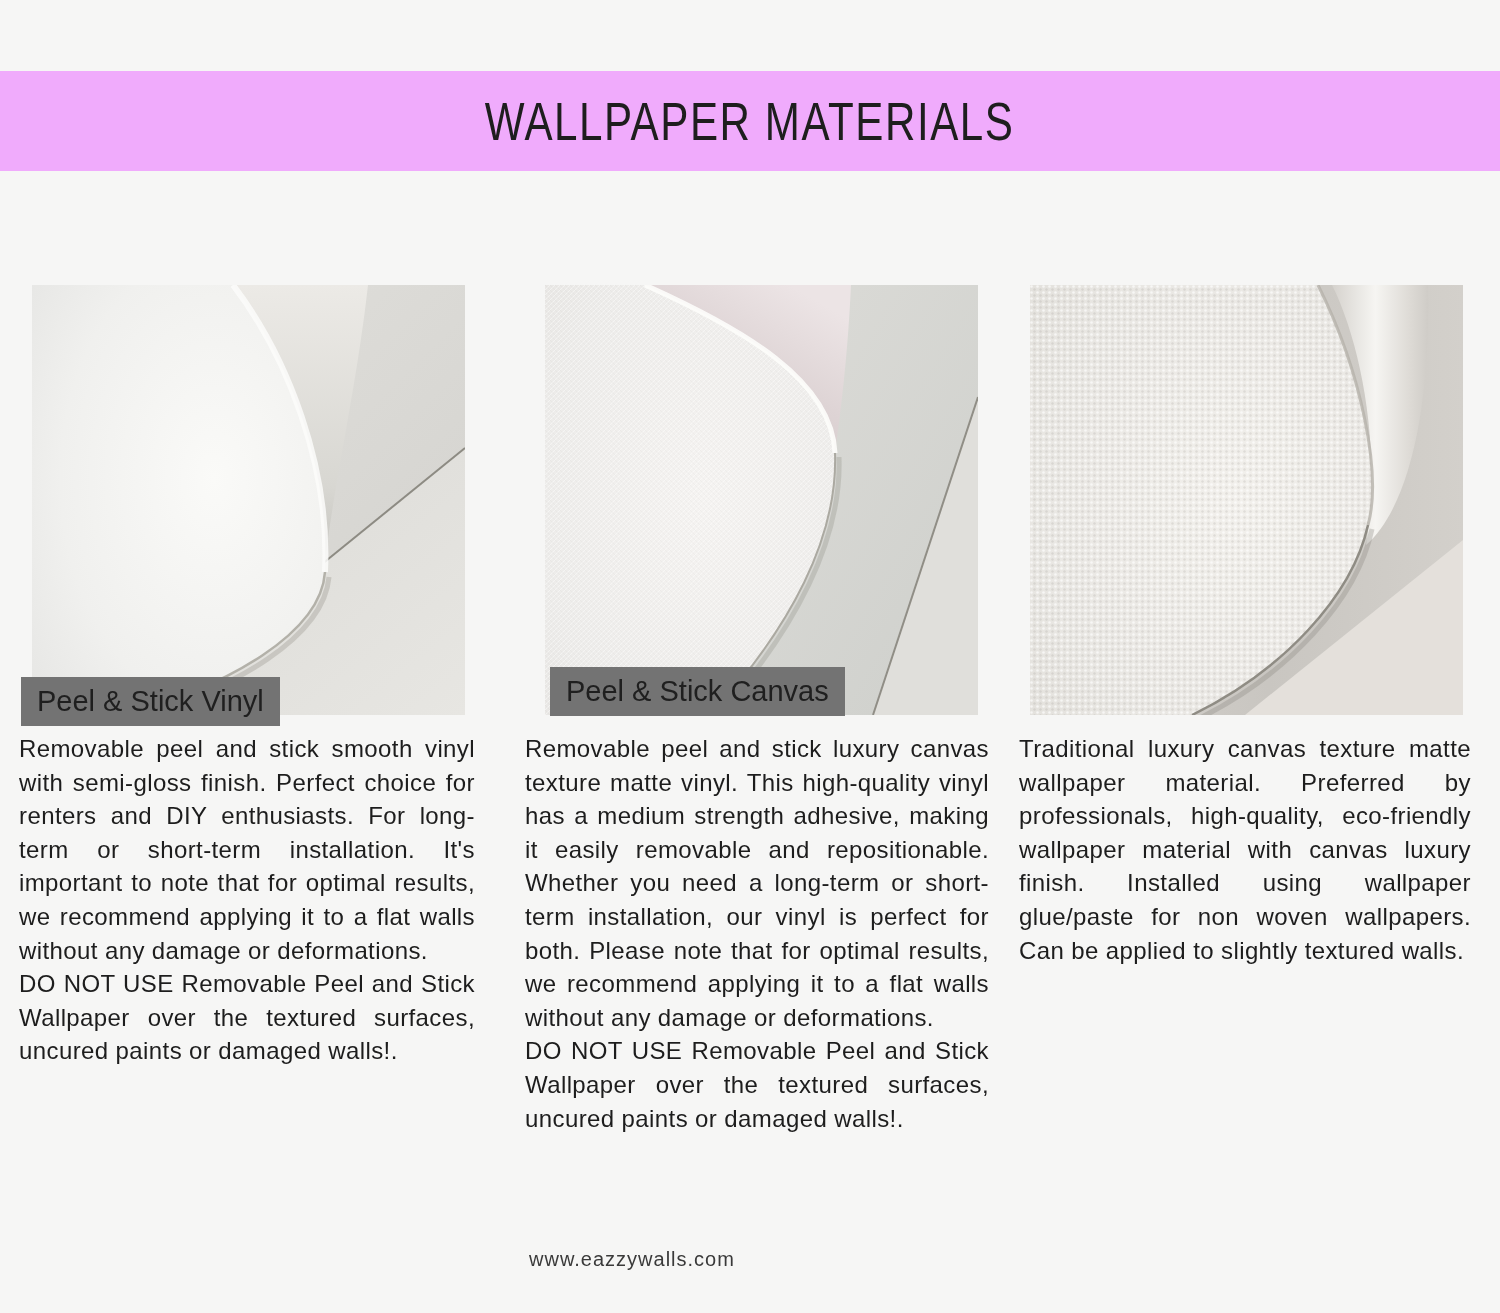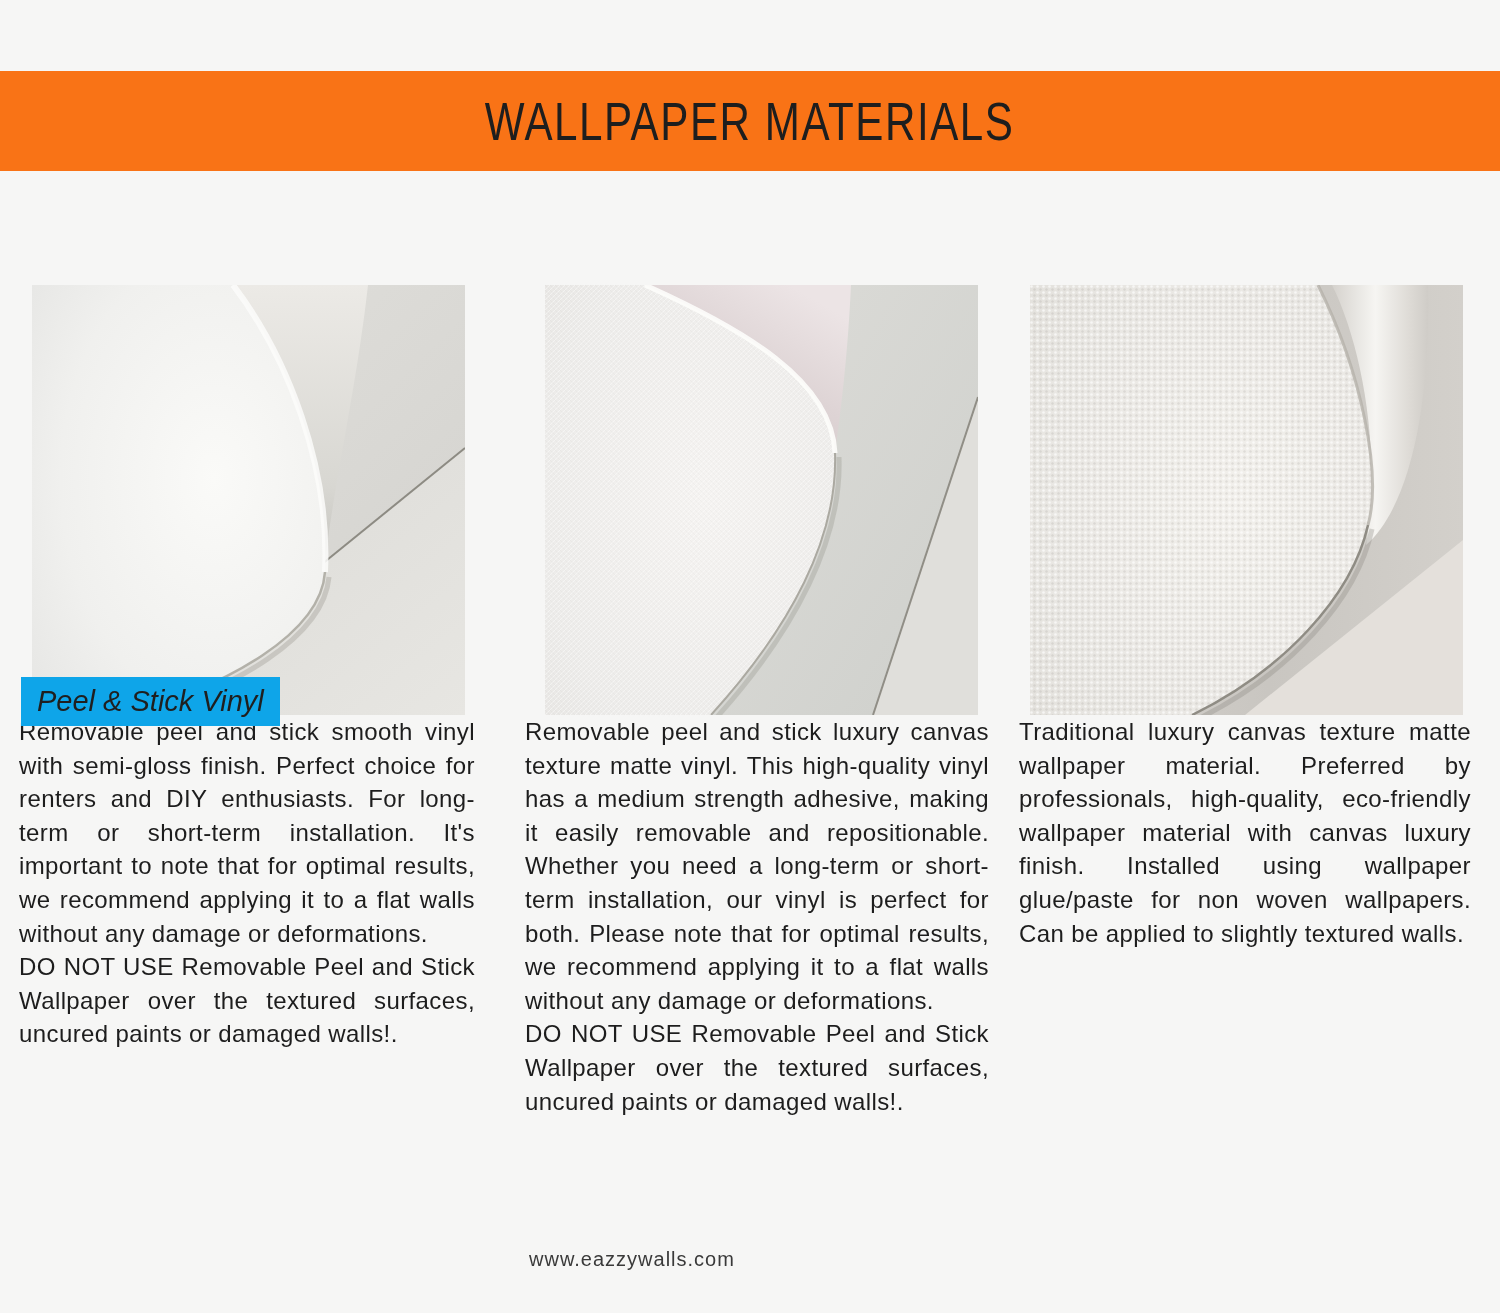--- a/index.html
+++ b/index.html
@@ -5,50 +5,50 @@
   html,body{margin:0;padding:0;}
   body{
     width:1500px;height:1313px;position:relative;overflow:hidden;
     background:#f6f6f5;
     font-family:"Liberation Sans", sans-serif;
     color:#1d1d1d;
   }
   
   .band{
     position:absolute;left:0;top:71px;width:1500px;height:100px;
-    background:#f97316;
+    background:#f0abfc;
     display:flex;align-items:center;justify-content:center;
   }
   .band .title{
     margin:0;font-weight:400;font-size:54px;letter-spacing:2px;
     color:#1e1e1e;white-space:nowrap;
     transform:scaleX(.78);
     font-family:"Liberation Sans", sans-serif;
   }
   
   .col{position:absolute;top:285px;}
   #col1{left:19px;width:456px;}
   #col2{left:525px;width:464px;}
   #col3{left:1019px;width:452px;}
   .photo{display:block;}
   #col1 .photo{margin-left:13px;}
   #col2 .photo{margin-left:20px;}
   #col3 .photo{margin-left:11px;}
   .material-label{
-    position:absolute;background:#0ea5e9;color:#1f1f1f;
-    font-size:29px;line-height:33px;padding:8px 16px;white-space:nowrap;font-style:italic;
+    position:absolute;background:#737373;color:#1f1f1f;
+    font-size:29px;line-height:33px;padding:8px 16px;white-space:nowrap;
   }
   #col1 .material-label{left:2px;top:392px;}
   #col2 .material-label{left:25px;top:382px;}
   #col3 .material-label{left:10px;top:382px;}
   .desc,.warn{
     margin:0;text-align:justify;
     font-size:24px;line-height:33.6px;letter-spacing:.4px;color:#1d1d1d;
   }
-  .desc{margin-top:0;}
+  .desc{margin-top:17px;}
   .warn{
     text-decoration-thickness:2px;
     text-underline-offset:5px;
   }
   
   .site{
     position:absolute;left:0;top:1248px;width:1264px;
     text-align:center;font-size:20px;letter-spacing:1px;color:#3a3a3a;
   }
 </style>
@@ -120,20 +120,21 @@
     <rect width="433" height="430" fill="url(#p2wall)"></rect>
     <polygon points="433,112 433,430 328,430" fill="#e0dfdb"></polygon>
     <line x1="433" y1="112" x2="328" y2="430" stroke="#908e86" stroke-width="2"></line>
     <path d="M100,0 L306,0 C303,65 297,118 290,168 C262,92 180,38 100,0 Z" fill="url(#p2back)"></path>
     <path d="M294,172 C297,254 251,344 172,432" stroke="#8f8d85" stroke-width="5" fill="none" opacity="0.3"></path>
     <path d="M0,0 L100,0 C198,44 287,95 290,168 C293,252 246,342 166,430 L0,430 Z" fill="url(#p2sheet)"></path>
     <path d="M0,0 L100,0 C198,44 287,95 290,168 C293,252 246,342 166,430 L0,430 Z" fill="url(#p2tex)"></path>
     <path d="M100,0 C198,44 287,95 290,168" stroke="#fdfdfb" stroke-width="5" fill="none" opacity="0.9"></path>
     <path d="M290,168 C293,252 246,342 166,430" stroke="#aba9a1" stroke-width="2" fill="none"></path>
   </svg>
+  <div class="material-label">Peel &amp; Stick Canvas</div>
   <p class="desc">Removable peel and stick luxury canvas texture matte vinyl. This high-quality vinyl has a medium strength adhesive, making it easily removable and repositionable. Whether you need a long-term or short-term installation, our vinyl is perfect for both. Please note that for optimal results, we recommend applying it to a flat walls without any damage or deformations.</p>
   <p class="warn">DO NOT USE Removable Peel and Stick Wallpaper over the textured surfaces, uncured paints or damaged walls!.</p>
 </div>
 
 <div class="col" id="col3">
   <svg class="photo" width="433" height="430" viewBox="0 0 433 430" aria-hidden="true">
     <defs>
       <linearGradient id="p3wall" x1="0" y1="0" x2="1" y2="0">
         <stop offset="0" stop-color="#d8d5d0"></stop>
           <stop offset="0.55" stop-color="#c9c6c1"></stop>

